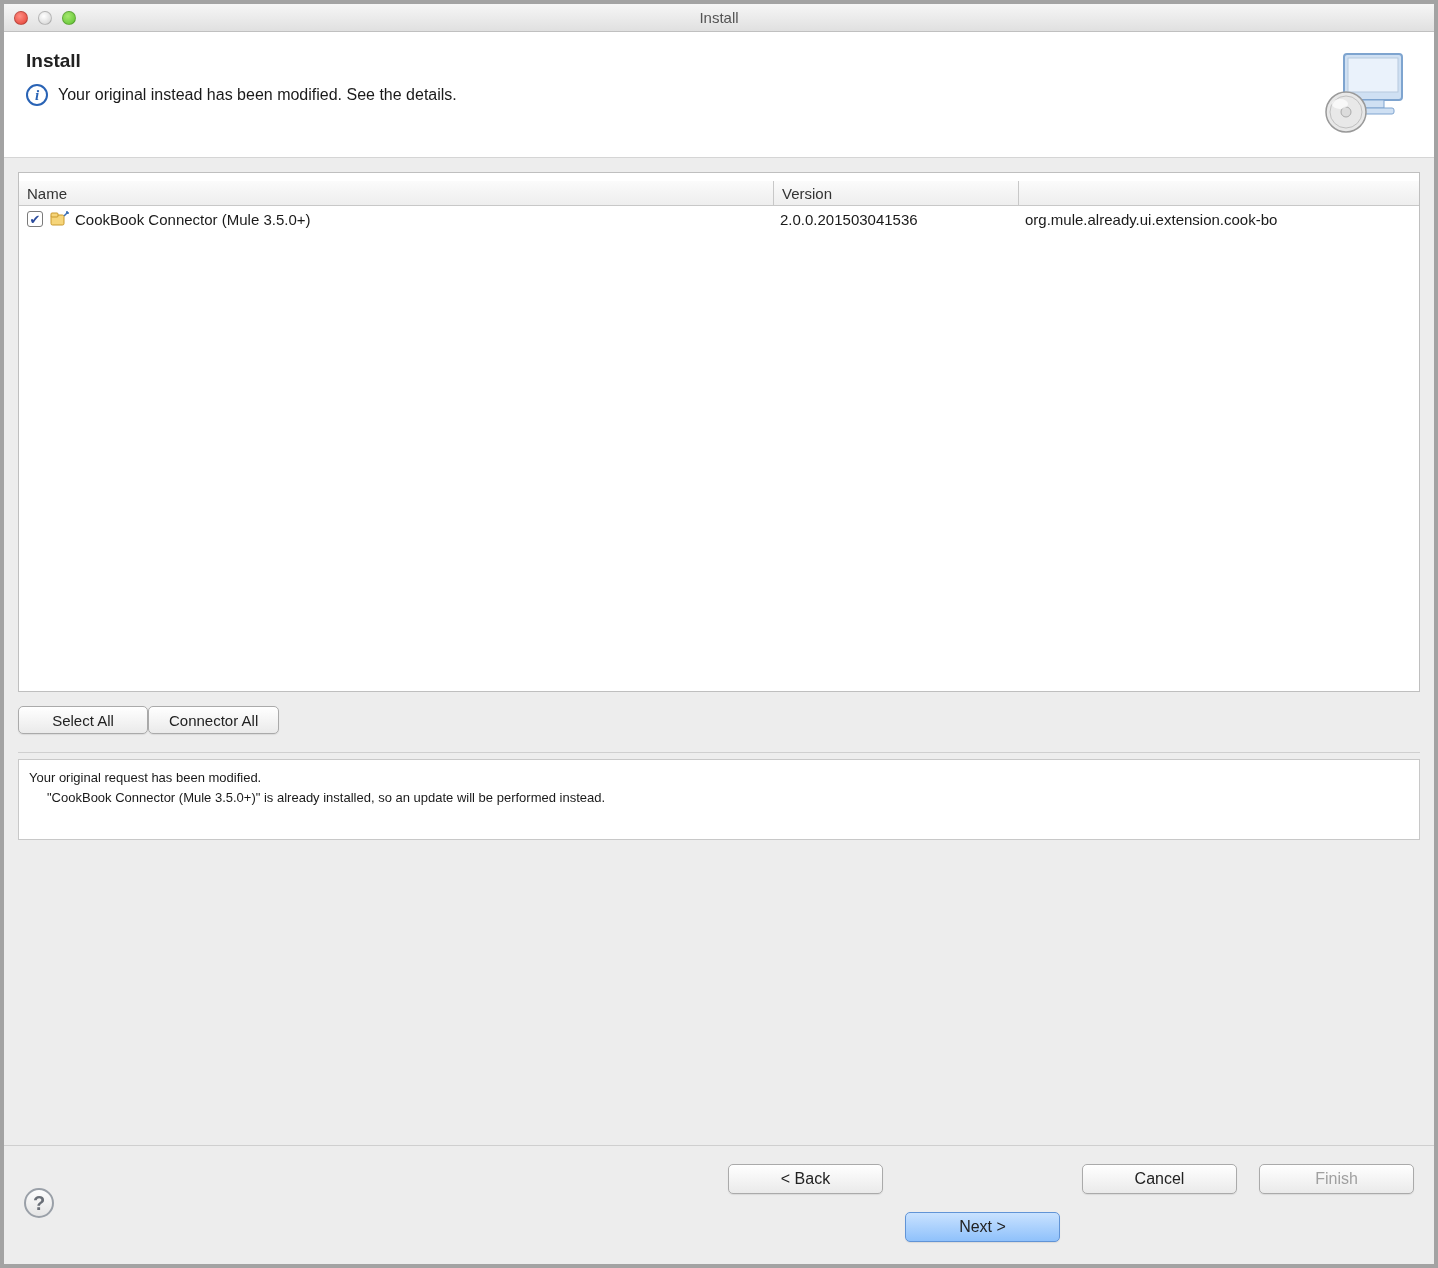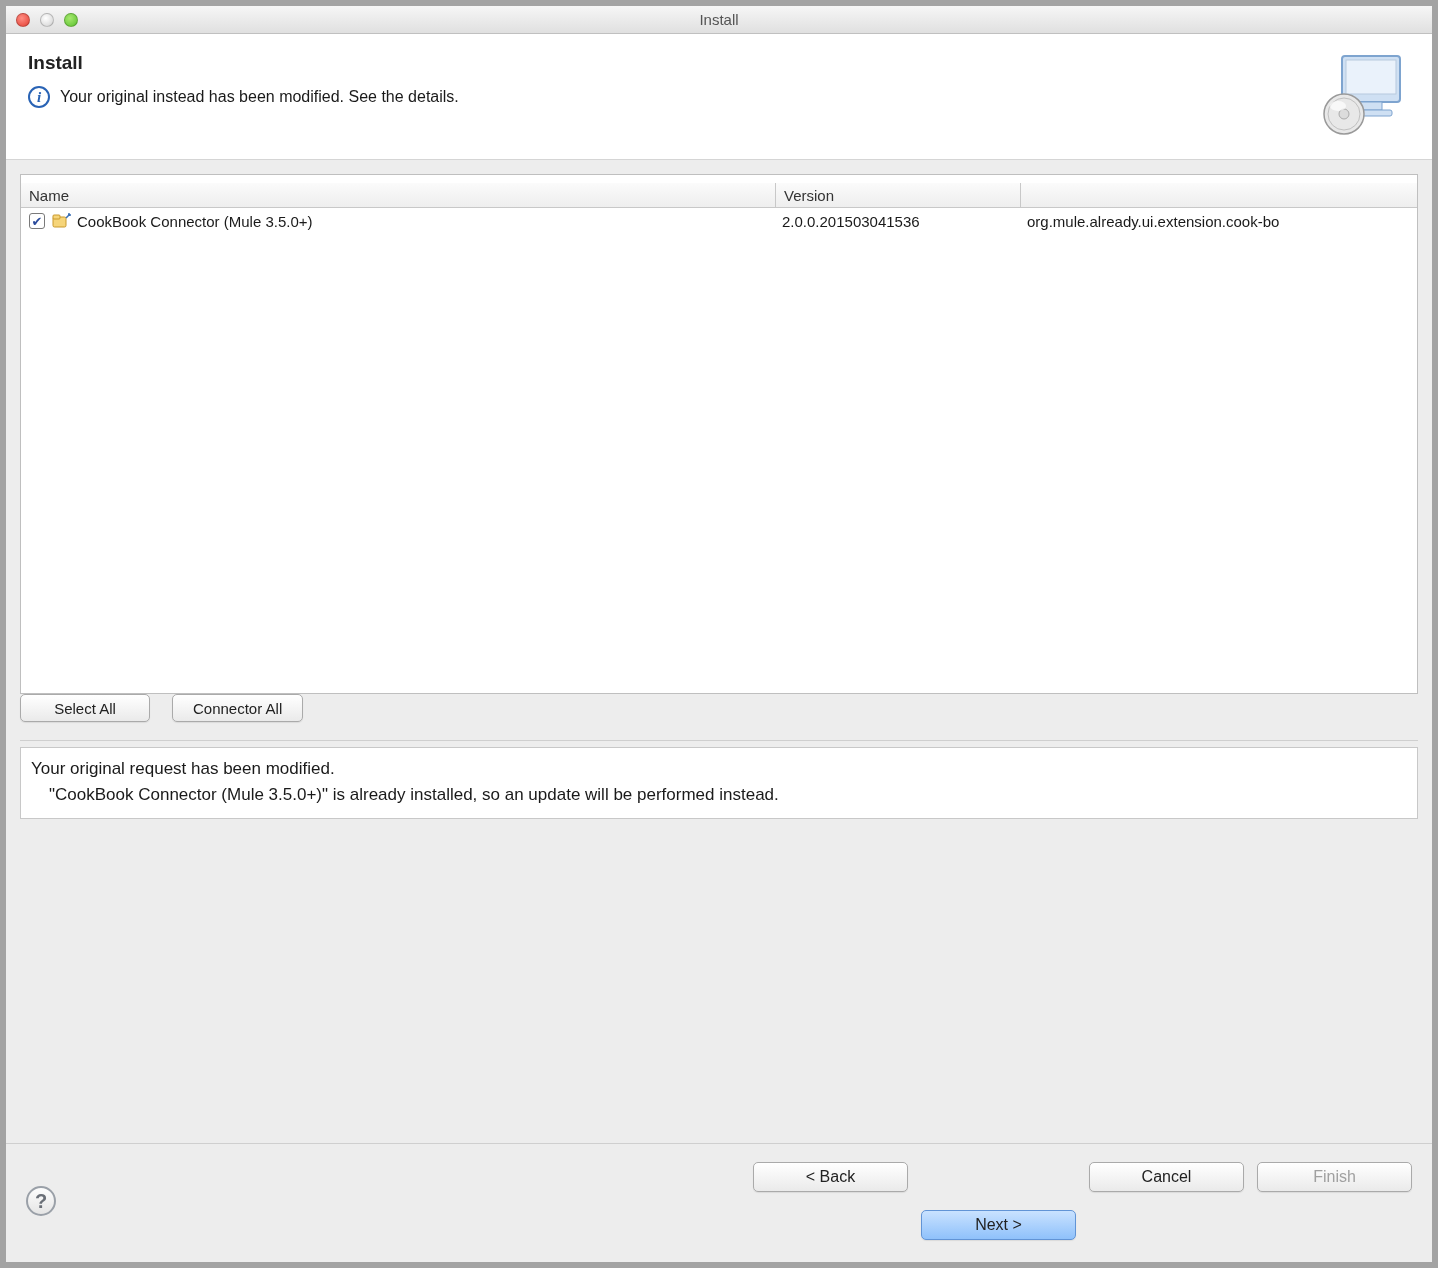--- a/index.html
+++ b/index.html
@@ -13,21 +13,21 @@
       background: #ededed;
       width: 1438px;
       height: 1268px;
       overflow: hidden;
     }
     .window {
       width: 100%;
       height: 100%;
       display: flex;
       flex-direction: column;
-      border: 6px solid #a3a3a3;
+      border: 4px solid #a3a3a3;
     }
     .titlebar {
       height: 28px;
       background: linear-gradient(to bottom, #f6f6f6 0%, #e0e0e0 100%);
       border-bottom: 1px solid #c0c0c0;
       display: flex;
       align-items: center;
       position: relative;
       padding-left: 10px;
     }
@@ -160,21 +160,21 @@
       line-height: 1;
     }
     .feature-icon {
       width: 20px;
       height: 18px;
       position: relative;
       flex-shrink: 0;
     }
     .btns-row {
       display: flex;
-      gap: 22px;
+      margin-top: 14px;
       margin-bottom: 14px;
     }
     .mac-btn {
       height: 28px;
       padding: 0 20px;
       min-width: 130px;
       border: 1px solid #aaa;
       border-radius: 5px;
       background: linear-gradient(to bottom, #ffffff, #eaeaea);
       font-size: 15px;
@@ -189,24 +189,24 @@
     }
     .details-label {
       font-size: 15px;
       color: #333;
       margin: 18px 0 10px 6px;
     }
     .details-box {
       border: 1px solid #c8c8c8;
       background: #fff;
       padding: 8px 10px;
-      font-size: 17px;
+      font-size: 13px;
       color: #1a1a1a;
       line-height: 1.5;
-      height: 72px;
+      height: 81px;
     }
     .details-line2 { padding-left: 18px; }
     .footer-panel {
       border-top: 1px solid #cfcfcf;
       padding: 18px 20px 22px 20px;
       display: flex;
       align-items: center;
       background: #ededed;
     }
     .help-icon {
@@ -218,21 +218,21 @@
       align-items: center;
       justify-content: center;
       color: #6a6f77;
       font-size: 20px;
       font-weight: bold;
       background: linear-gradient(to bottom, #fdfdfd, #e5e5e5);
     }
     .wizard-btns {
       margin-left: auto;
       display: flex;
-      gap: 13px;
+      gap: 22px;
     }
     .wiz-btn {
       height: 30px;
       width: 155px;
       border: 1px solid #aaa;
       border-radius: 5px;
       background: linear-gradient(to bottom, #ffffff, #eaeaea);
       font-size: 16px;
       color: #222;
       cursor: default;

